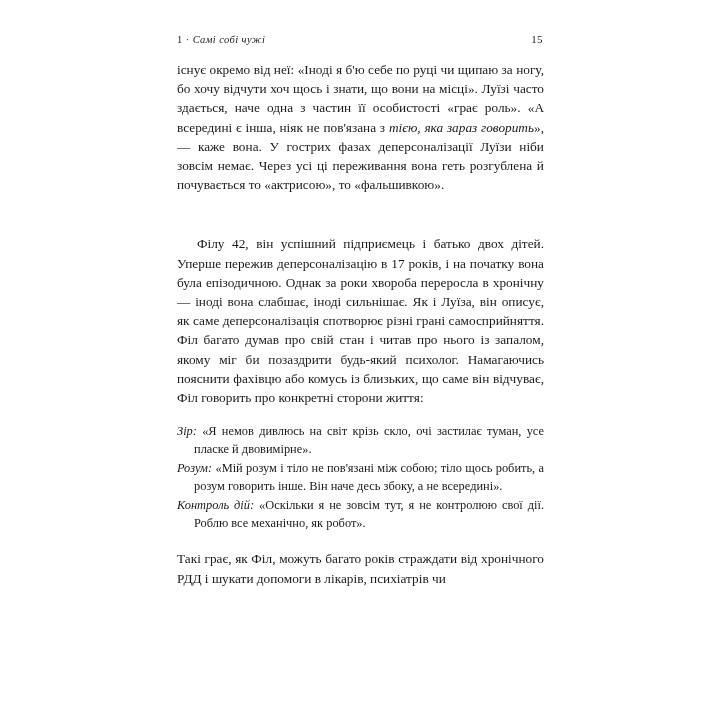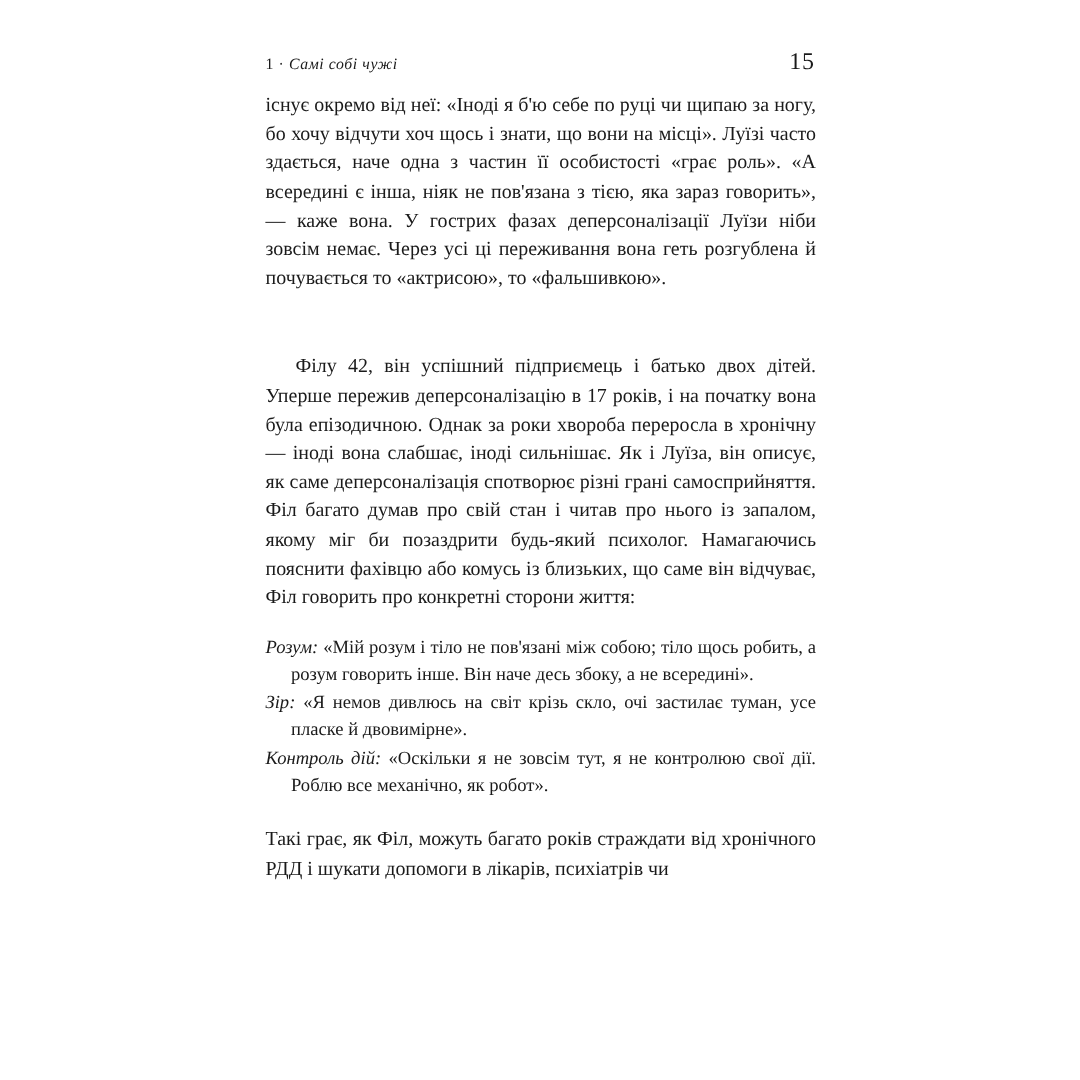--- a/index.html
+++ b/index.html
@@ -37,21 +37,21 @@
     font-style: normal;
     white-space: nowrap;
   }
   .running-head .rh-left .rh-chapter {
     font-style: normal;
   }
   .running-head .rh-left .rh-title {
     font-style: italic;
   }
   .running-head .rh-page {
-    font-size: 16px;
+    font-size: 11px;
   }
   .body-col {
     position: absolute;
     top: 60px;
     left: 177px;
     width: 367px;
     font-size: 13.3px;
     line-height: 1.445;
     text-align: justify;
     text-justify: inter-word;
@@ -76,20 +76,21 @@
     padding-left: 17px;
     text-indent: -17px;
   }
   .block-item .term {
     font-style: italic;
   }
   .tail {
     margin-top: 17px;
   }
   em, .it {
+    font-style: italic;
   }
 </style>
 </head>
 <body>
 
 <div class="page">
 
   <div class="running-head">
     <div class="rh-left">
       <span class="rh-chapter">1</span>
@@ -99,21 +100,21 @@
     <div class="rh-page">15</div>
   </div>
 
   <div class="body-col">
 
     <p><span>існує окремо від неї: «Іноді я б'ю себе по руці чи щипаю за ногу, бо хочу відчути хоч щось і знати, що вони на місці». Луїзі часто здається, наче одна з частин її особистості «грає роль». «А всередині є інша, ніяк не пов'язана з </span><span class="it">тією, яка зараз говорить</span><span>», — каже вона. У гострих фазах деперсоналізації Луїзи ніби зовсім немає. Через усі ці переживання вона геть розгублена й почувається то «актрисою», то «фальшивкою».</span></p>
 
     <p class="indent">Філу 42, він успішний підприємець і батько двох дітей. Уперше пережив деперсоналізацію в 17 років, і на початку вона була епізодичною. Однак за роки хвороба переросла в хронічну — іноді вона слабшає, іноді сильнішає. Як і Луїза, він описує, як саме деперсоналізація спотворює різні грані самосприйняття. Філ багато думав про свій стан і читав про нього із запалом, якому міг би позаздрити будь-який психолог. Намагаючись пояснити фахівцю або комусь із близьких, що саме він відчуває, Філ говорить про конкретні сторони життя:</p>
 
     <div class="block-list">
+      <div class="block-item"><span class="term">Зір:</span> <span>«Я немов дивлюсь на світ крізь скло, очі застилає туман, усе пласке й двовимірне».</span></div>
       <div class="block-item"><span class="term">Розум:</span> <span>«Мій розум і тіло не пов'язані між собою; тіло щось робить, а розум говорить інше. Він наче десь збоку, а не всередині».</span></div>
-      <div class="block-item"><span class="term">Зір:</span> <span>«Я немов дивлюсь на світ крізь скло, очі застилає туман, усе пласке й двовимірне».</span></div>
       <div class="block-item"><span class="term">Контроль дій:</span> <span>«Оскільки я не зовсім тут, я не контролюю свої дії. Роблю все механічно, як робот».</span></div>
     </div>
 
     <p class="tail">Такі грає, як Філ, можуть багато років страждати від хронічного РДД і шукати допомоги в лікарів, психіатрів чи</p>
 
   </div>
 </div>
 
 </body></html>

